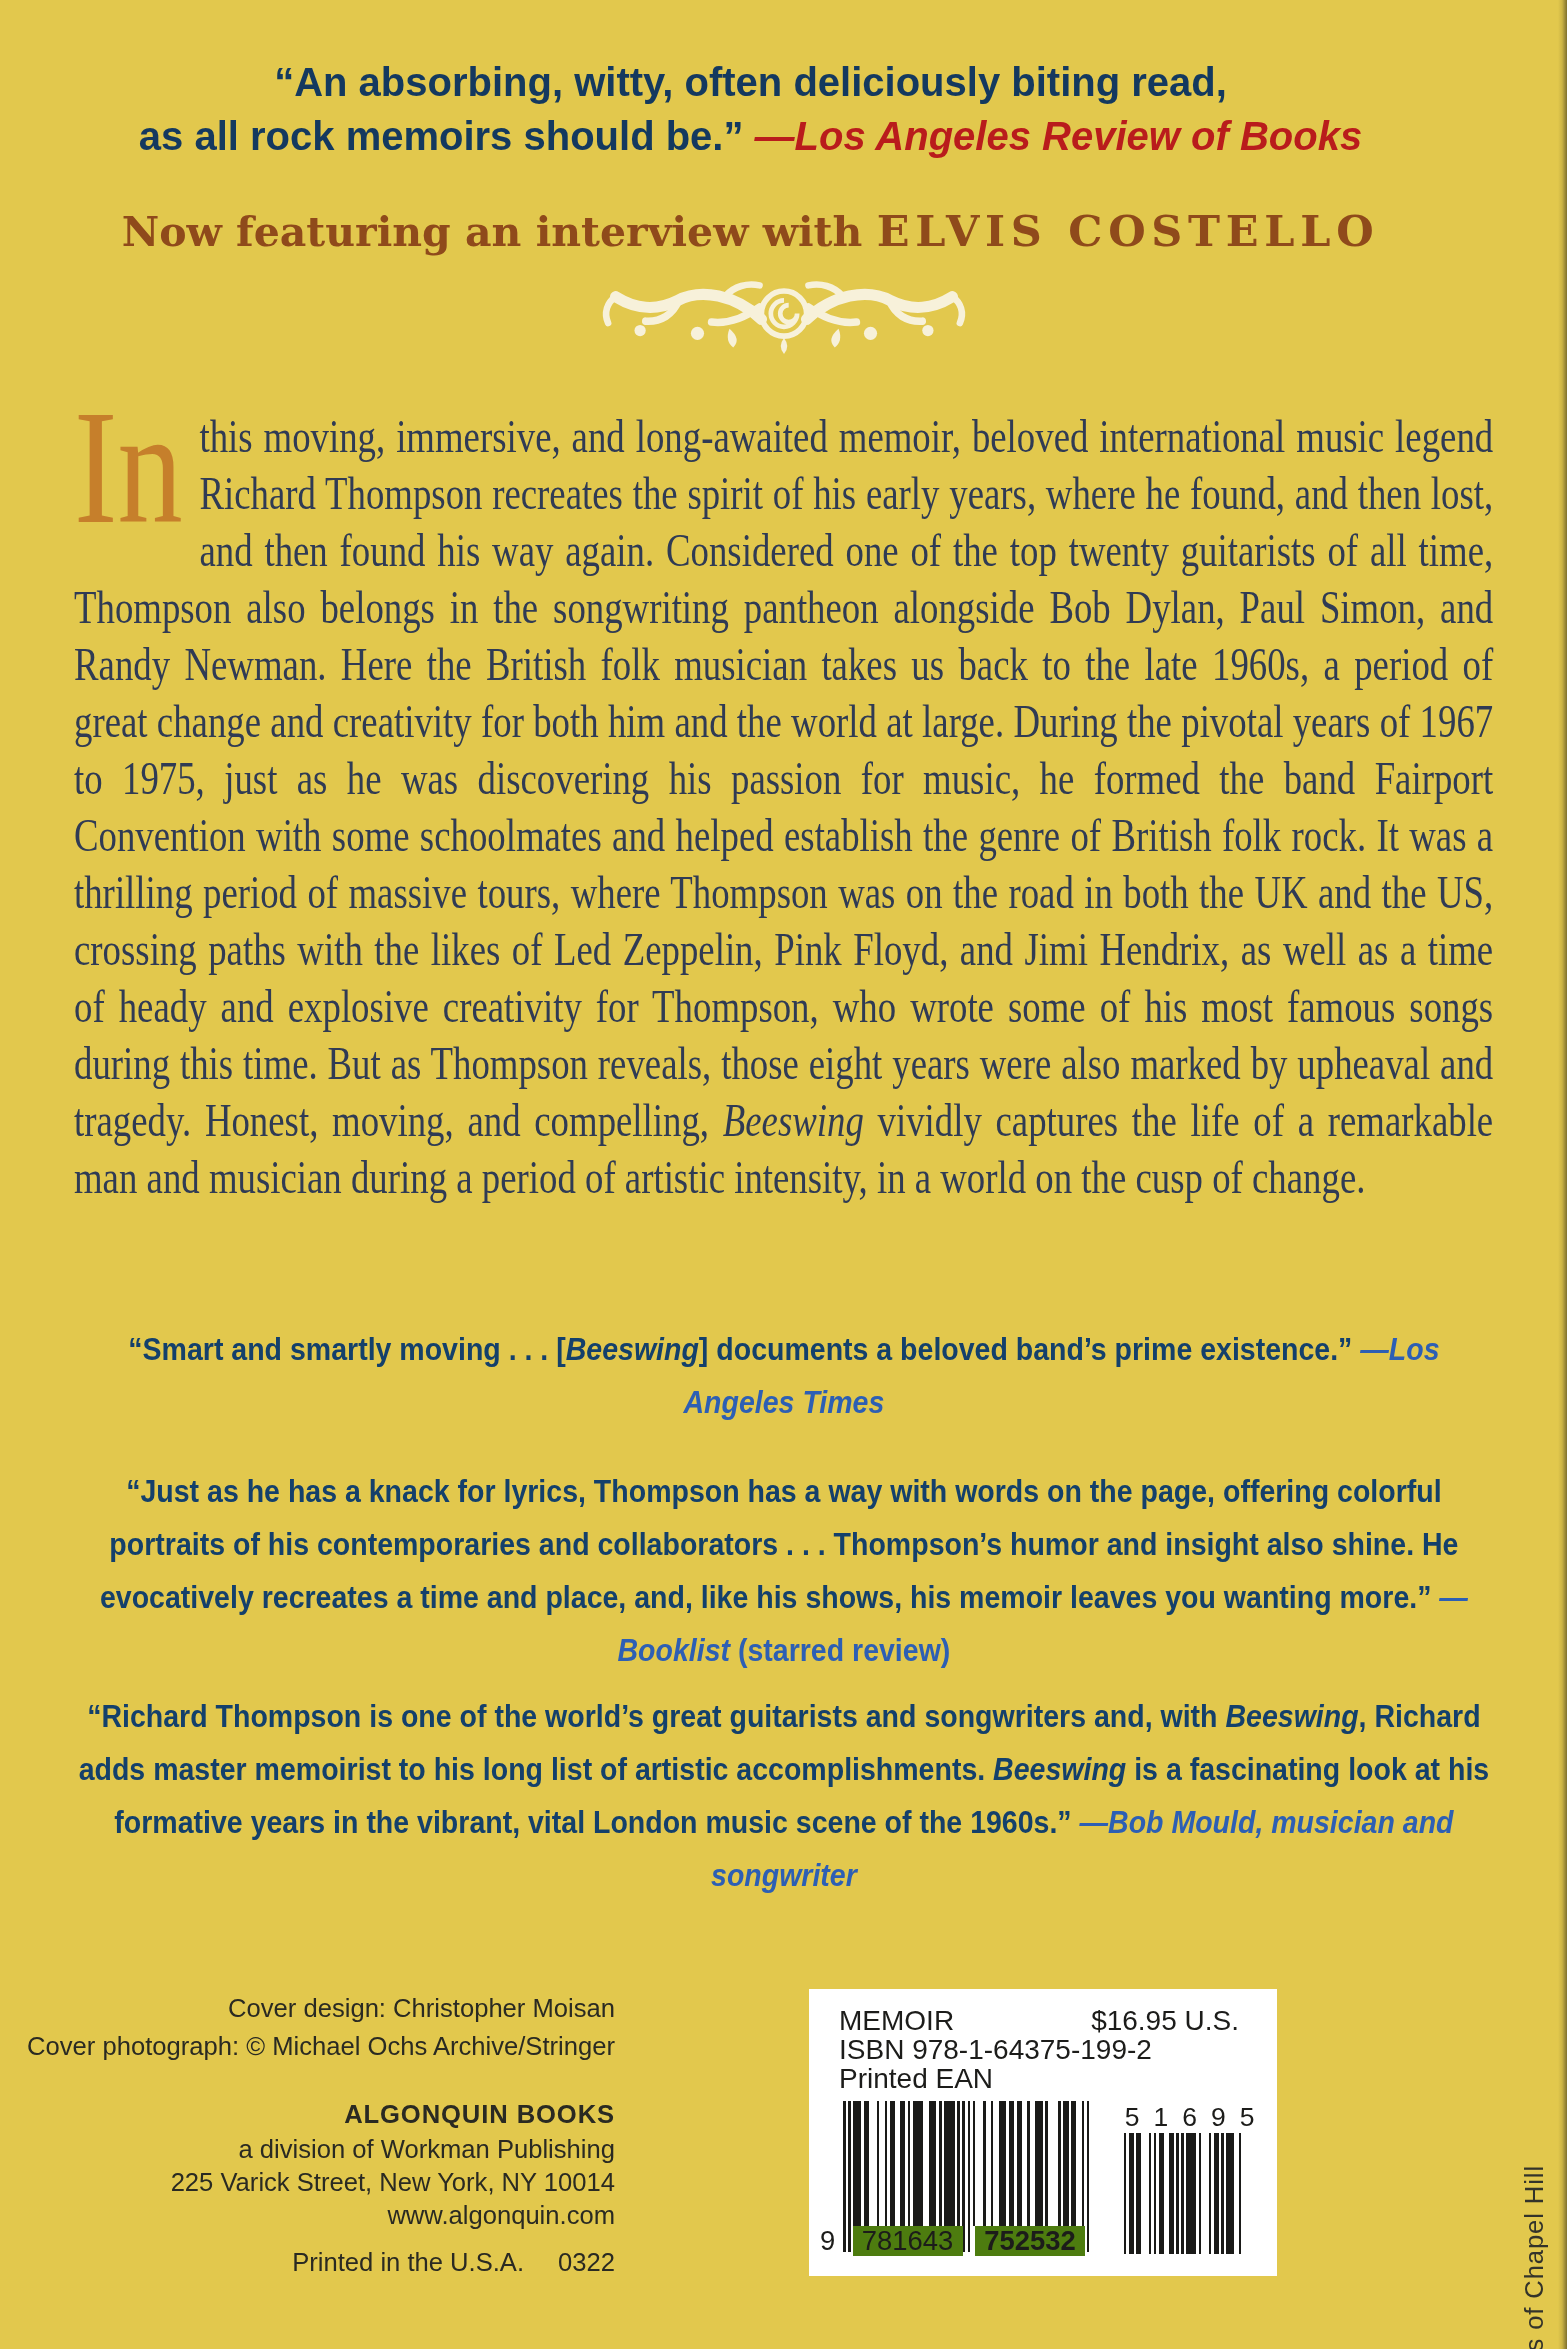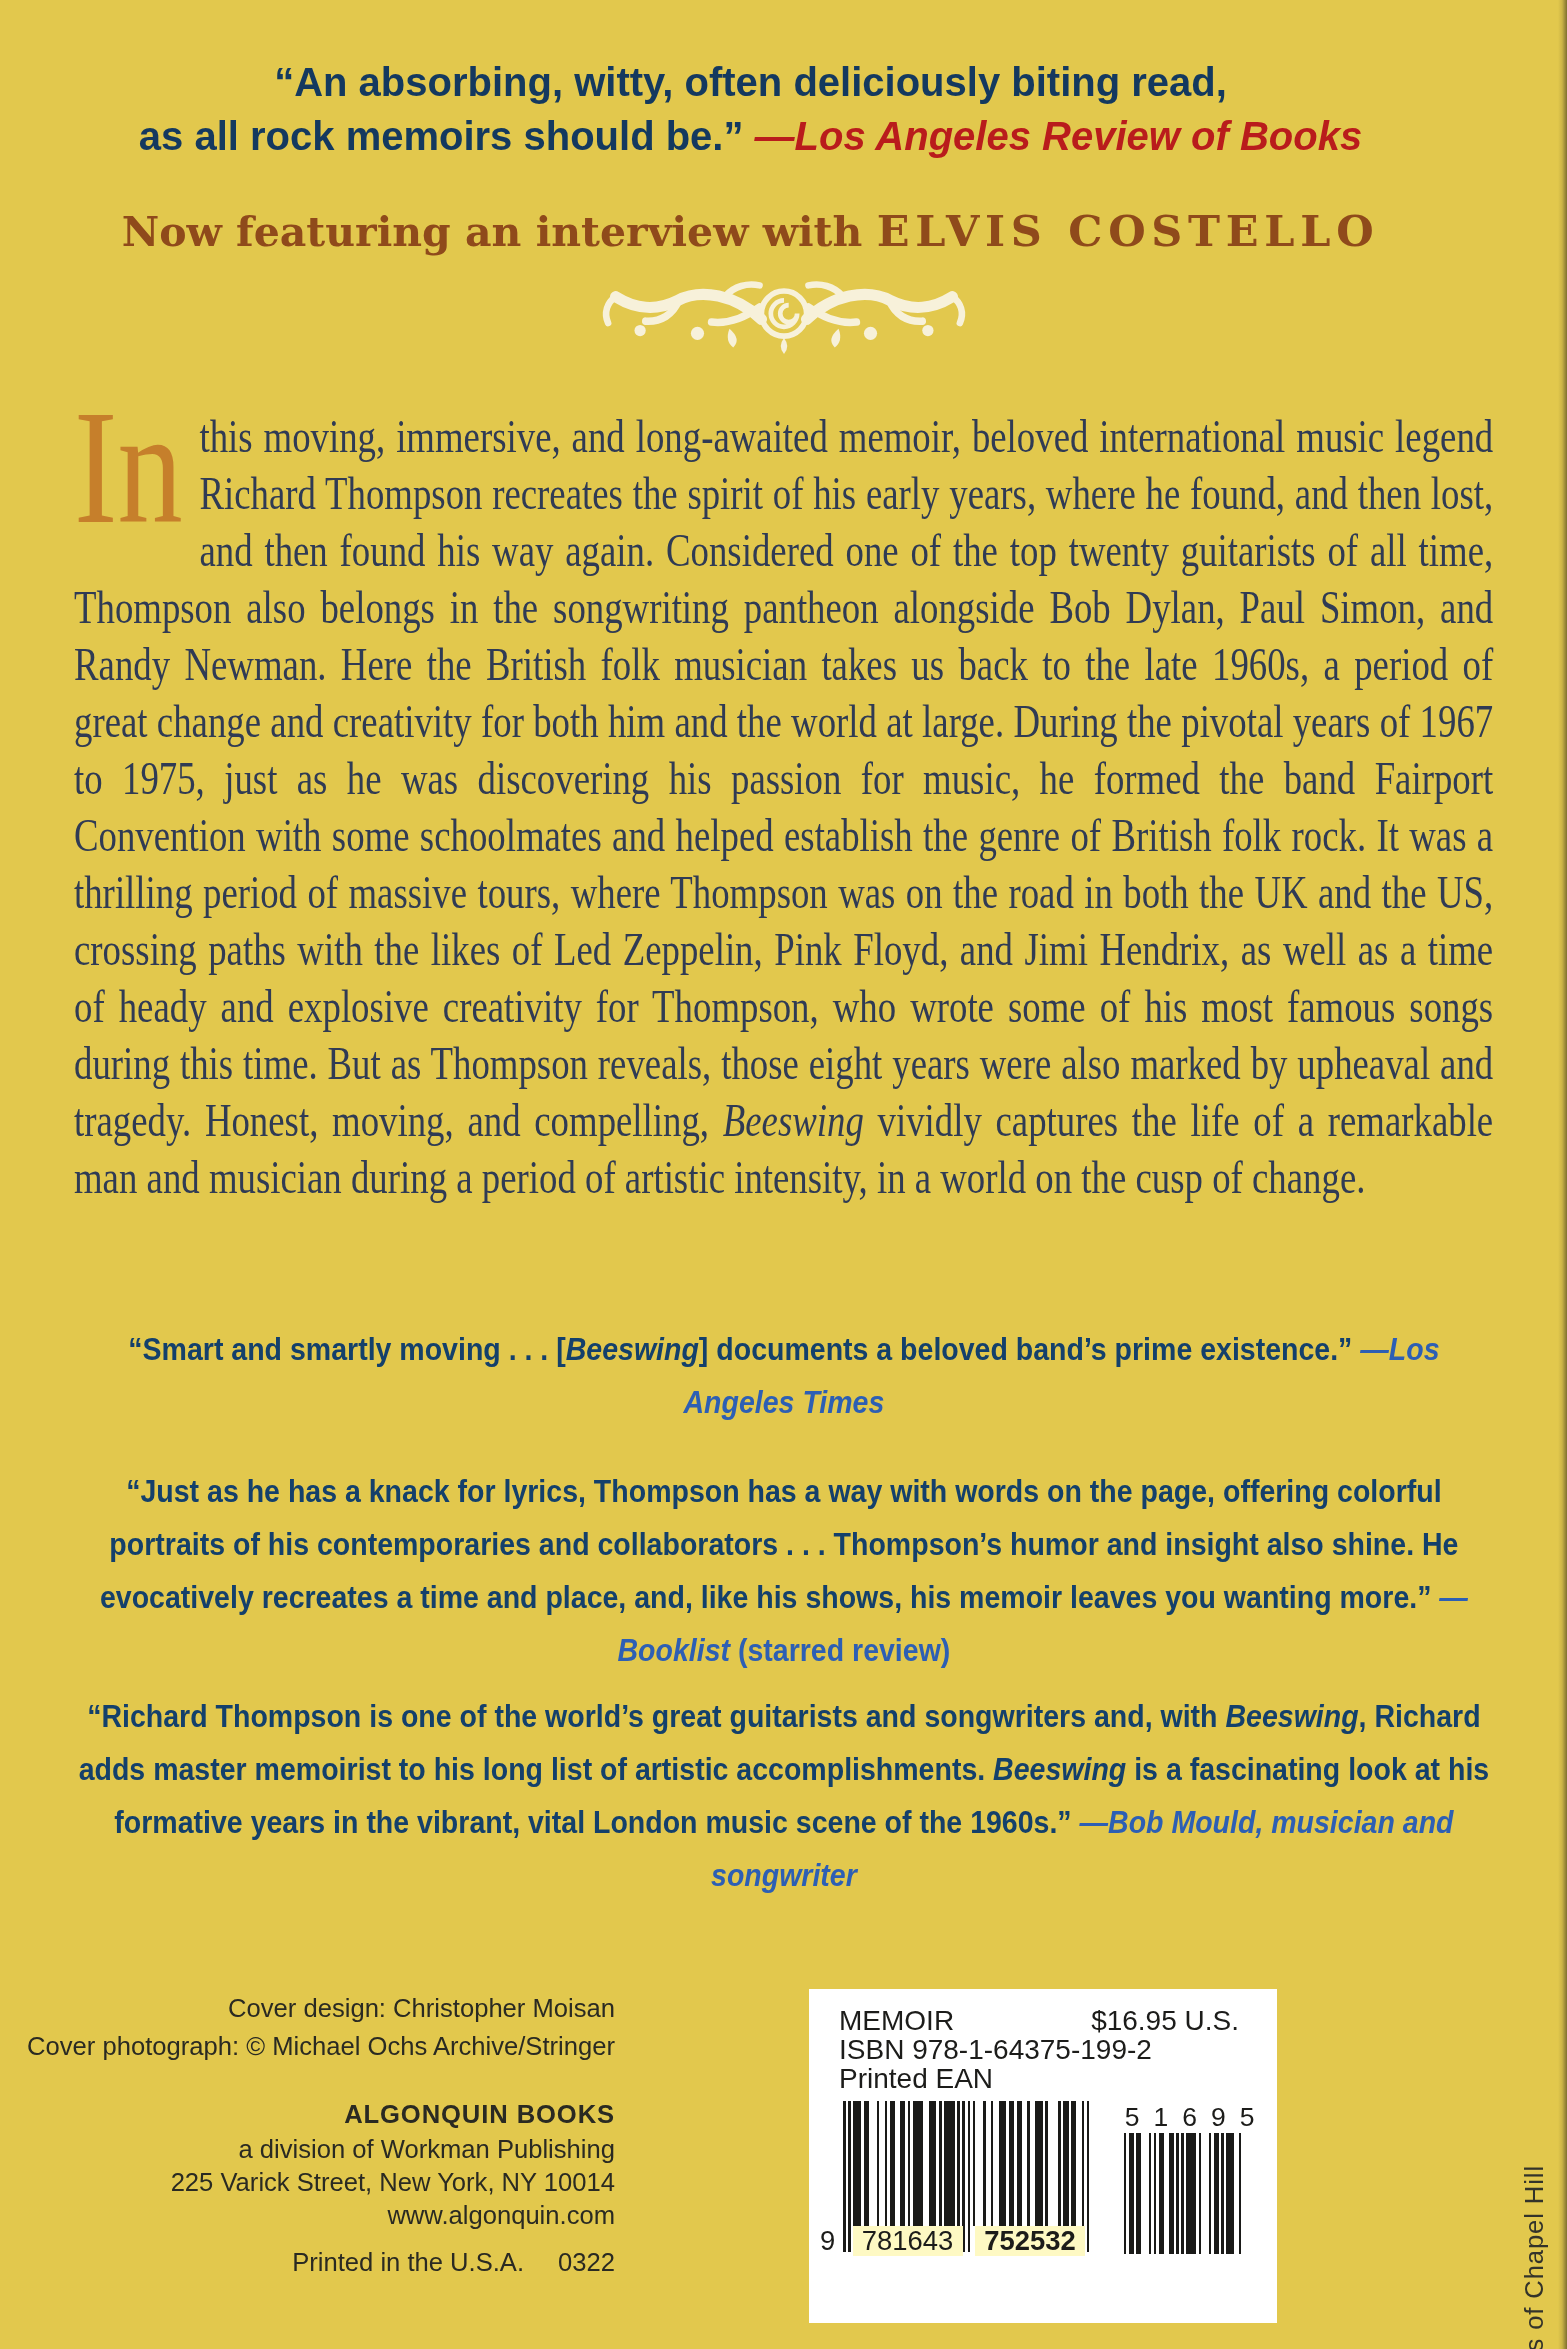--- a/index.html
+++ b/index.html
@@ -55,31 +55,31 @@
     position:absolute; top:1989px; left:0; width:615px; text-align:right;
     color:#2a2a22; font-size:25.6px; line-height:38px; font-weight:400;
   }
   .colophon .credits{ white-space:pre-line; }
   .colophon .publisher{ font-weight:700; margin-top:30px; letter-spacing:0.9px;}
   .colophon .pub-lines{ white-space:pre-line; line-height:33px; }
   .colophon .printed-row{ margin-top:11.4px; }
   .colophon .print-code{ margin-left:34px; }
   
   .bc-box{
-    position:absolute; left:809px; top:1989px; width:468px; height:334px;
+    position:absolute; left:809px; top:1989px; width:468px; height:287px;
     background:#ffffff; color:#1c1c1a;
   }
   .bc-head{ position:absolute; top:17px; left:30px; right:38px;
     font-size:28px; line-height:29px; }
   .bc-row1{ display:flex; justify-content:space-between; }
   .bc-main{ position:absolute; left:34px; top:112px; width:251px; height:151px; }
   .bc-bars{ display:flex; align-items:flex-start; height:151px; }
   .bc-mod{ flex:0 0 auto; }
   .bc-mod.on{ background:#1a1a18; }
-  .bc-digits{ position:absolute; bottom:-3.8px; height:30px; background:#fef9c3;
+  .bc-digits{ position:absolute; bottom:-3.8px; height:30px; background:#4d7c0f;
     font-size:27.4px; line-height:30px; text-align:center; }
   .bc-lead{ position:absolute; left:-23px; bottom:-3.8px; font-size:27.4px; line-height:30px;}
   .bc-addon{ position:absolute; left:312px; top:114px; width:121px; }
   .bc-addon .digits{ font-size:26.5px; letter-spacing:14px; text-align:left;
     padding-left:3.8px; line-height:28px;}
   .bc-addon .bc-bars{ height:121px; margin-top:1.9px;}
   
   .side-copy{
     position:absolute; right:18px; bottom:185px;
     transform:rotate(-90deg); transform-origin:bottom right;

